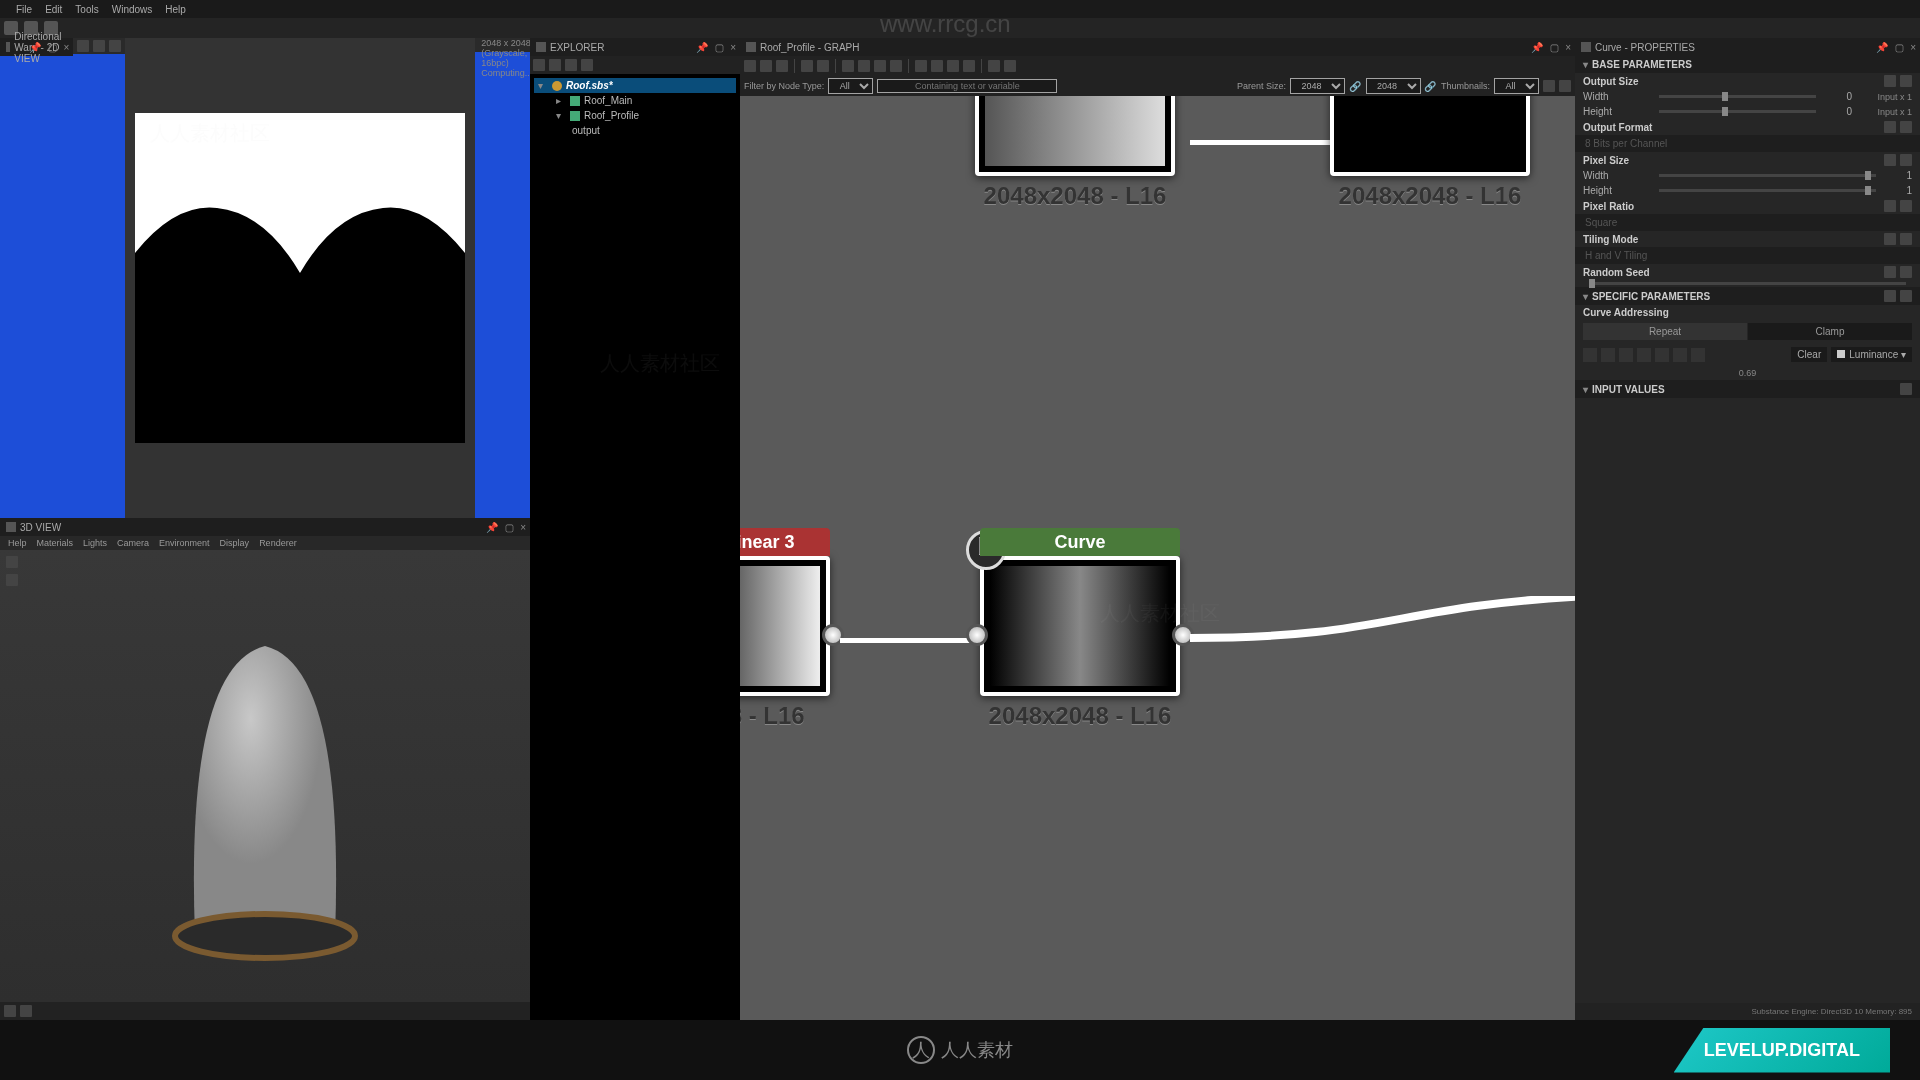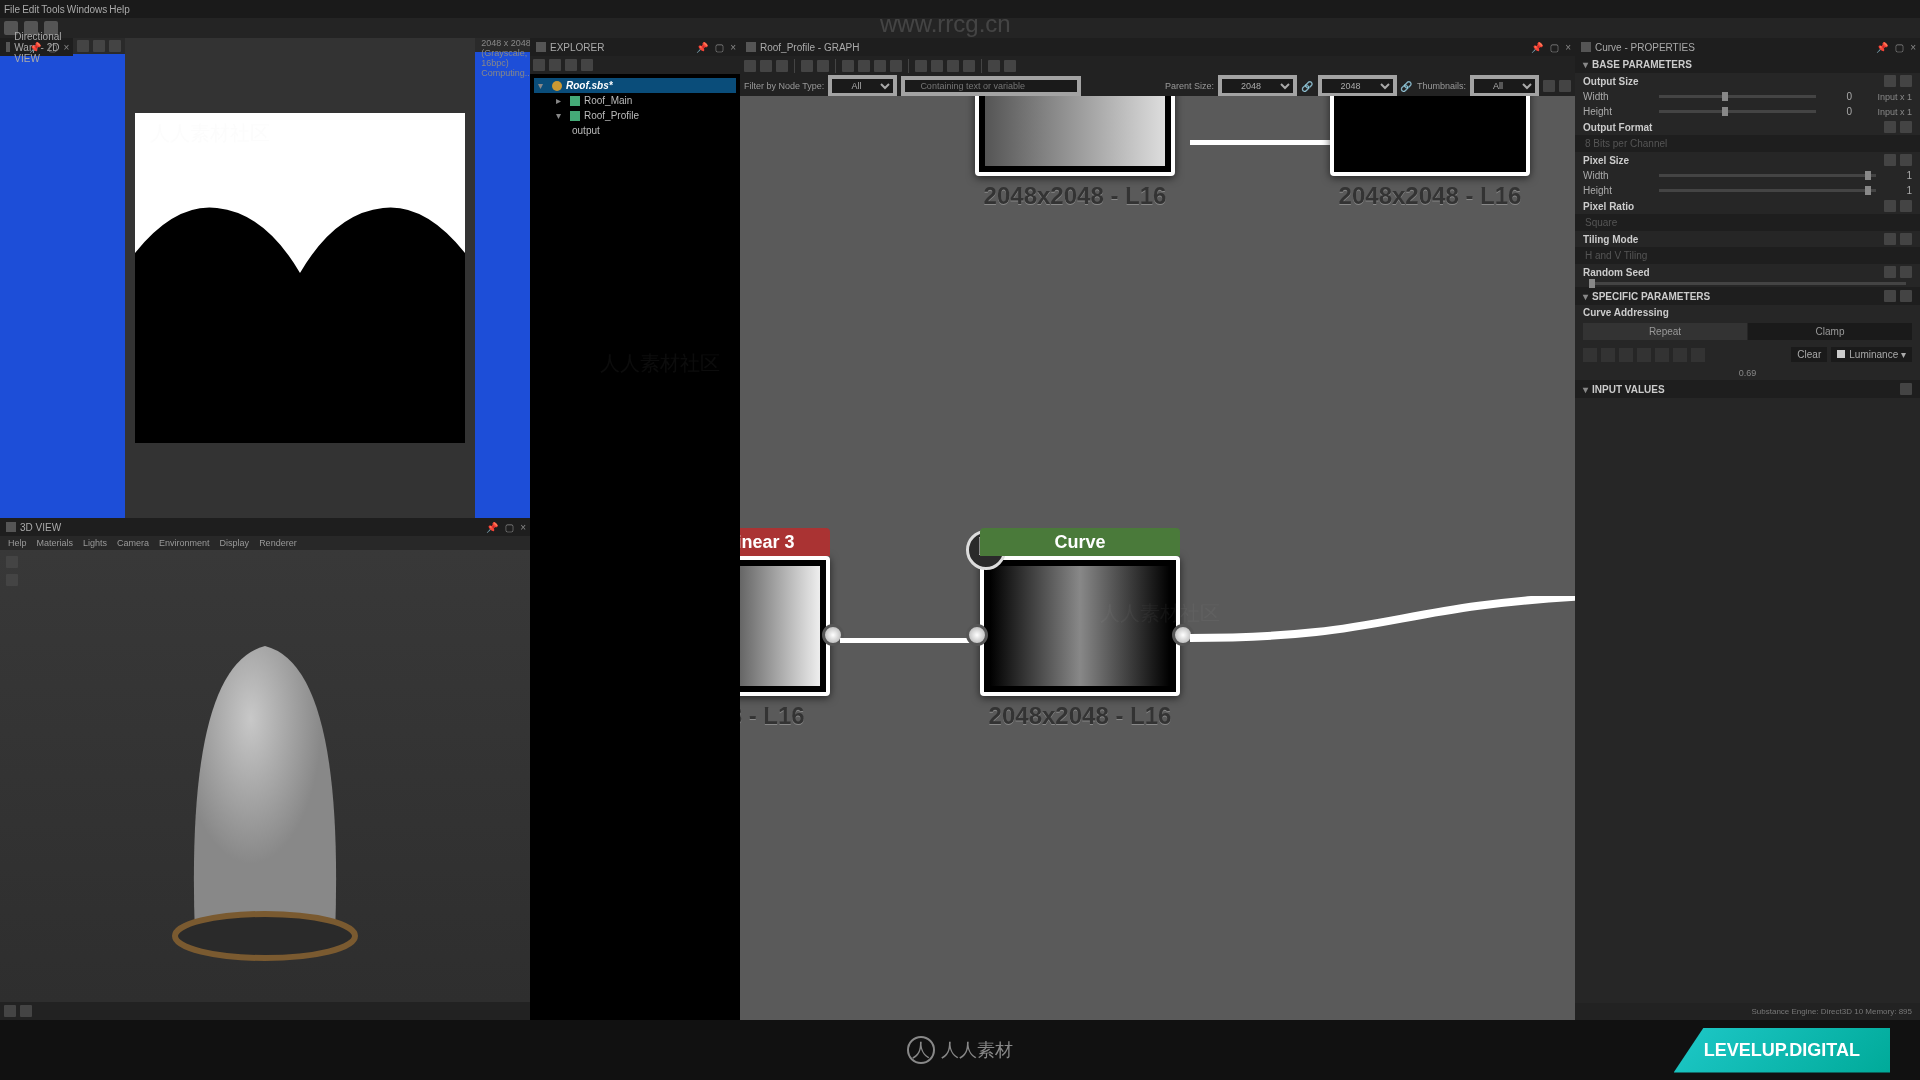--- a/index.html
+++ b/index.html
@@ -1,18 +1,18 @@
 <!DOCTYPE html>
 <html><head>
 <meta charset="utf-8">
 <style>
 * { margin: 0; padding: 0; box-sizing: border-box; font-family: 'Segoe UI', Tahoma, sans-serif; }
 body { background: #2a2a2a; color: #ccc; font-size: 10px; overflow: hidden; width: 1920px; height: 1080px; position: relative; }
 
-.menubar { background: #1a1a1a; height: 18px; display: flex; align-items: center; padding: 0 4px; gap: 2px; }
+.menubar { background: #1a1a1a; height: 18px; display: flex; align-items: center; padding: 0 16px; gap: 13px; }
 .menubar span { color: #aaa; cursor: pointer; }
 
 .toolbar-main { background: #242424; height: 20px; display: flex; align-items: center; padding: 0 4px; gap: 6px; }
 .tb-icon { width: 14px; height: 14px; background: #555; border-radius: 2px; cursor: pointer; }
 
 .workspace { display: flex; height: calc(100% - 38px - 60px); }
 
 .left-col { width: 530px; display: flex; flex-direction: column; background: #2e2e2e; }
 .panel-header { background: #1e1e1e; height: 18px; display: flex; align-items: center; padding: 0 6px; font-size: 10px; color: #aaa; position: relative; }
 .panel-header .ico { width: 10px; height: 10px; background: #555; margin-right: 4px; }
@@ -44,21 +44,21 @@
 .tree-row .tw { color: #888; width: 10px; }
 .tree-indent { padding-left: 22px; }
 .tree-indent2 { padding-left: 38px; }
 .sbs-icon { width: 10px; height: 10px; background: #c93; border-radius: 50%; }
 .g-icon { width: 10px; height: 10px; background: #4a7; }
 
 .graph-area { flex: 1; background: #555; display: flex; flex-direction: column; }
 .graph-toolbar { background: #222; height: 20px; display: flex; align-items: center; padding: 0 4px; gap: 4px; }
 .graph-toolbar .sep { width: 1px; height: 14px; background: #444; margin: 0 2px; }
 .filter-label { color: #999; font-size: 9px; }
-.filter-select { background: #1a1a1a; border: 4px solid #a3a3a3; color: #aaa; padding: 1px 15px; font-size: 9px; }
+.filter-select { background: #1a1a1a; border: 1px solid #a3a3a3; color: #aaa; padding: 1px 6px; font-size: 9px; text-align: center; }
 .graph-canvas { flex: 1; position: relative; background: #5a5a5a; overflow: hidden; }
 
 .node { position: absolute; }
 .node-thumb { width: 200px; height: 140px; background: #000; border: 4px solid #fff; border-radius: 4px; display: flex; align-items: center; justify-content: center; box-shadow: 0 2px 8px rgba(0,0,0,0.6); }
 .node-label-top { width: 200px; height: 28px; border-radius: 4px 4px 0 0; display: flex; align-items: center; justify-content: center; color: #fff; font-size: 18px; font-weight: 600; margin-top: -28px; position: absolute; top: 0; left: 0; }
 .node-caption { text-align: center; color: #333; font-size: 24px; font-weight: 700; margin-top: 6px; text-shadow: 0 1px 0 #888; }
 .port { width: 22px; height: 22px; background: radial-gradient(#fff,#aaa); border: 3px solid #555; border-radius: 50%; position: absolute; }
 .doc-badge { position: absolute; width: 40px; height: 40px; background: #2a2a2a; border: 3px solid #ddd; border-radius: 50%; display: flex; align-items: center; justify-content: center; color: #ddd; font-size: 20px; }
 .wire { position: absolute; background: #fff; height: 5px; }
 

